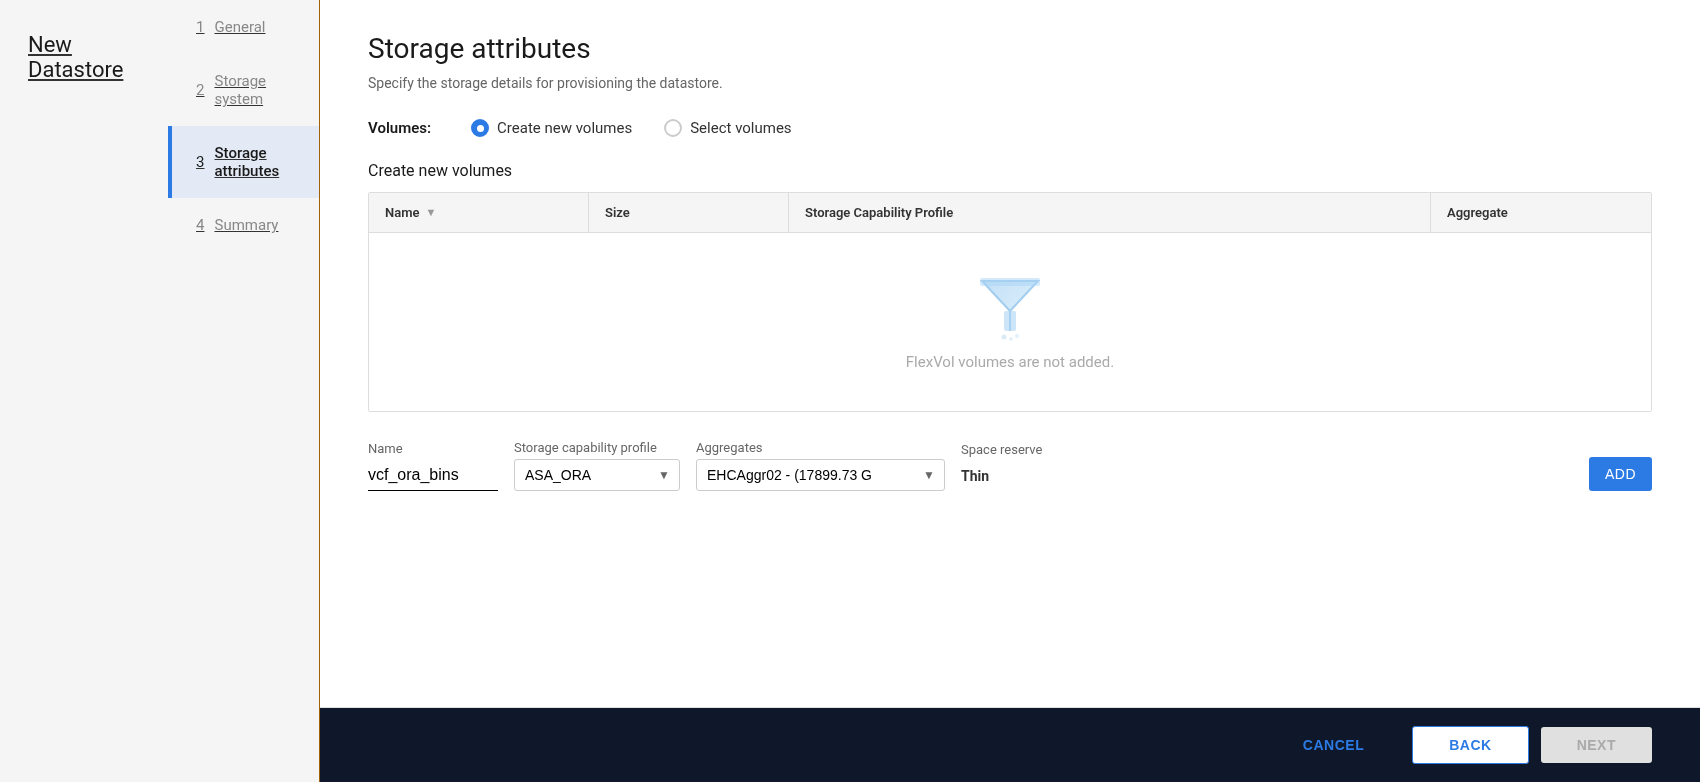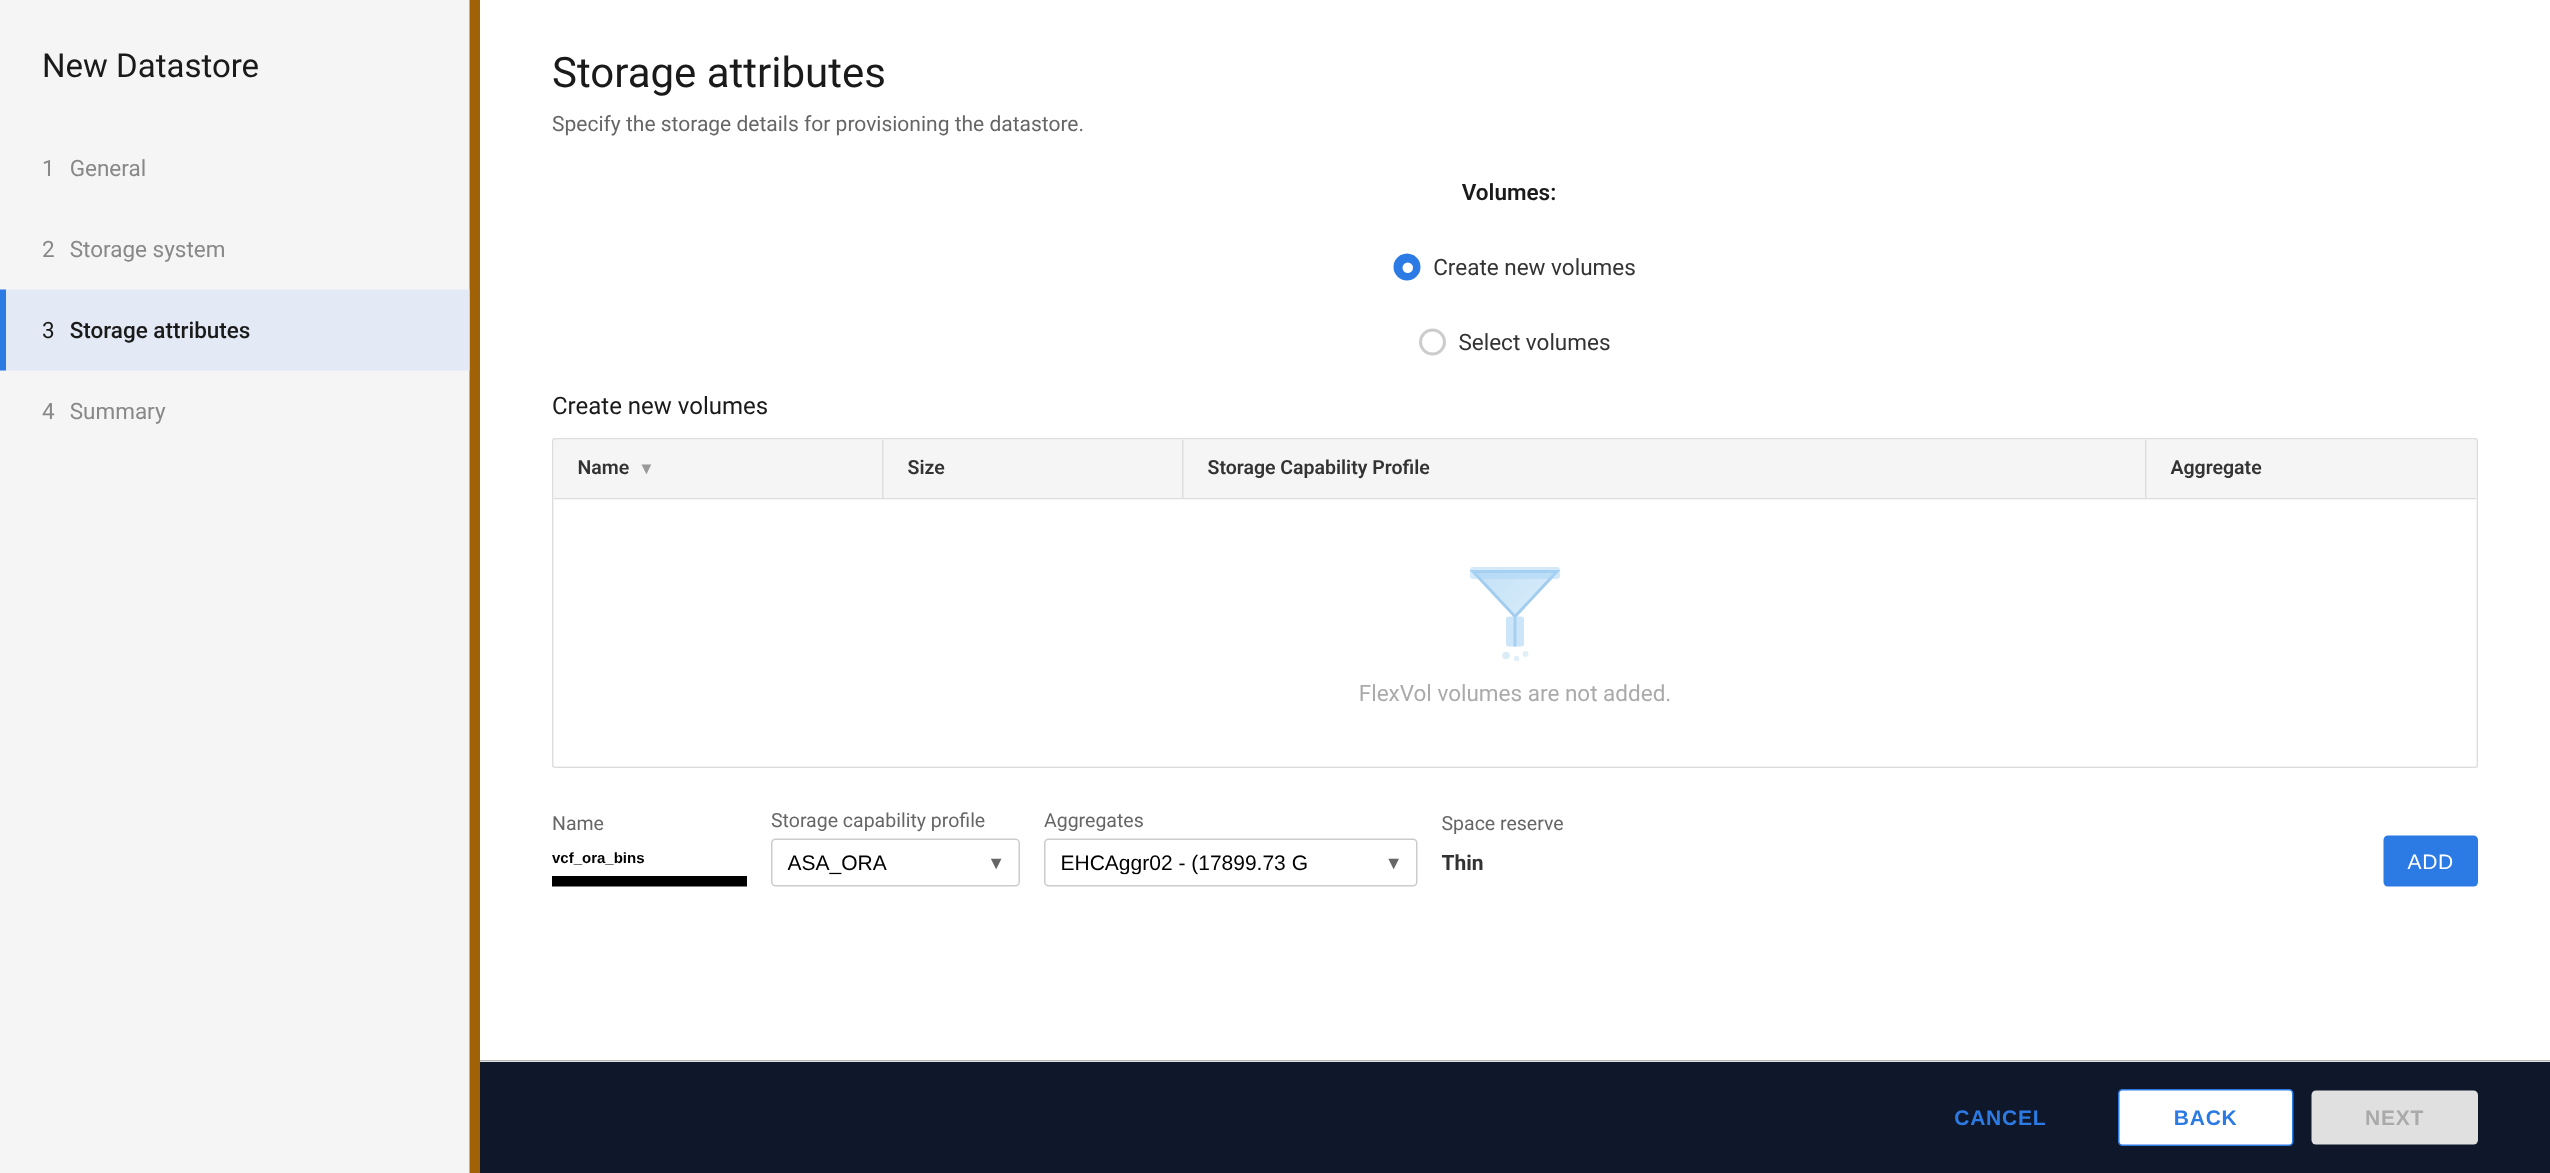--- a/index.html
+++ b/index.html
@@ -12,24 +12,25 @@
       height: 782px;
       width: 1700px;
       overflow: hidden;
     }
 
     
     .sidebar {
       width: 320px;
       min-width: 320px;
       background: #f5f5f5;
-      border-right: 7px solid #a16207;
-      display: flex;
-      flex-direction: column;
+      border-right: 1px solid #a16207;
+      display: flex;
+      flex-direction: row;
       padding: 0;
+      text-decoration: underline;
     }
     .sidebar-title {
       padding: 32px 28px 28px 28px;
       font-size: 22px;
       font-weight: 400;
       color: #1a1a1a;
       border-bottom: none;
     }
     .sidebar-steps {
       display: flex;
@@ -88,21 +89,20 @@
       color: #666;
       margin-bottom: 28px;
     }
 
     
     .volumes-row {
       display: flex;
       align-items: center;
       margin-bottom: 24px;
       gap: 32px;
-      flex-direction: column;
     }
     .volumes-label {
       font-size: 15px;
       font-weight: 600;
       color: #1a1a1a;
       margin-right: 8px;
     }
     .radio-option {
       display: flex;
       align-items: center;
@@ -200,27 +200,26 @@
     }
     .field-label {
       font-size: 13px;
       color: #666;
       display: flex;
       align-items: center;
       gap: 4px;
     }
     .field-input {
       border: none;
-      border-bottom: 7px solid #000000;
+      border-bottom: 1px solid #000000;
       padding: 6px 0;
-      font-size: 10px;
+      font-size: 16px;
       outline: none;
       background: transparent;
       width: 130px;
-      font-weight: bold;
     }
     .select-wrapper {
       position: relative;
       display: flex;
       align-items: center;
     }
     .field-select {
       appearance: none;
       border: 1px solid #ccc;
       border-radius: 3px;

